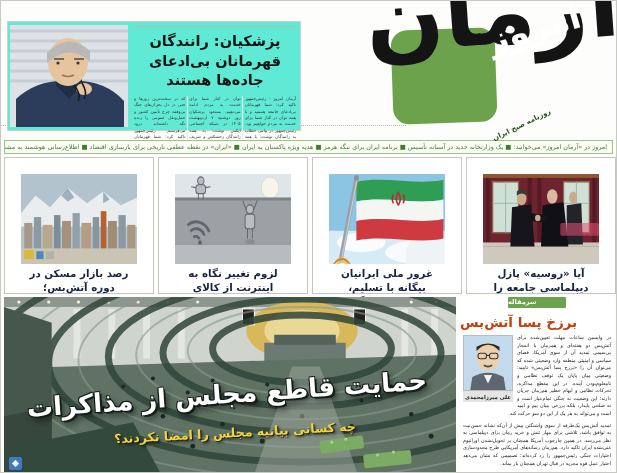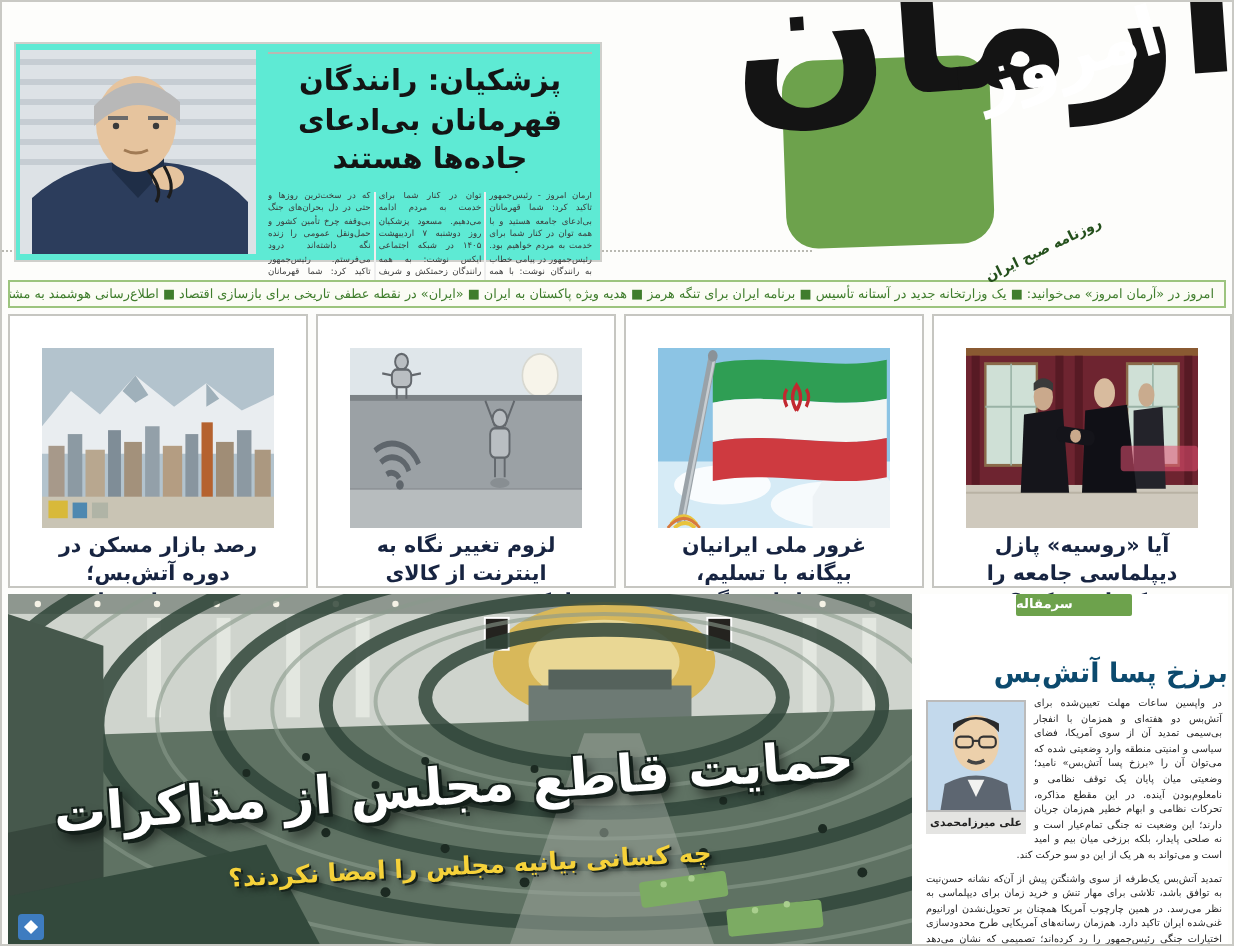--- a/index.html
+++ b/index.html
@@ -49,21 +49,21 @@
   .main-subhead{position:absolute;top:128px;left:40px;right:30px;z-index:2;font-size:12.5px;font-weight:bold;
       color:#f6d23a;text-align:center;transform:rotate(-3deg);
       text-shadow:1px 1px 0 rgba(20,32,26,.95),2px 2px 3px rgba(0,0,0,.6);}
   .corner-badge{position:absolute;left:5px;bottom:4px;width:13px;height:13px;background:#3e7cc0;border-radius:2px;
       z-index:3;display:flex;align-items:center;justify-content:center;}
   .corner-badge i{display:block;width:5px;height:5px;background:#fff;transform:rotate(45deg);}
   
   .editorial{position:absolute;top:296px;left:459px;width:154px;height:177px;overflow:hidden;background:#fff;}
   .ed-tag{width:58px;height:11px;margin:0 auto;background:#6da24c;color:#fff;font-size:6.6px;font-weight:bold;
           text-align:left;line-height:11px;border-radius:1px;}
-  .ed-title{margin-top:21px;font-size:13.5px;font-weight:bold;color:#0c4a6e;text-align:right;}
+  .ed-title{margin-top:6px;font-size:13.5px;font-weight:bold;color:#c2410c;text-align:left;}
   .ed-body{margin-top:4px;padding:0 3px;font-size:4.9px;line-height:1.55;color:#222;text-align:justify;}
   .ed-body p{margin:0 0 4px;}
   .ed-photo{float:left;width:50px;margin:1px 4px 2px 0;}
   .ed-photo svg{display:block;width:50px;height:56px;border:1px solid #bbb;}
   .ed-author{background:#e4e4e2;font-size:5.4px;font-weight:bold;color:#222;text-align:center;padding:1.5px 0;}
 </style>
 </head>
 <body>
 
 <div class="page">

